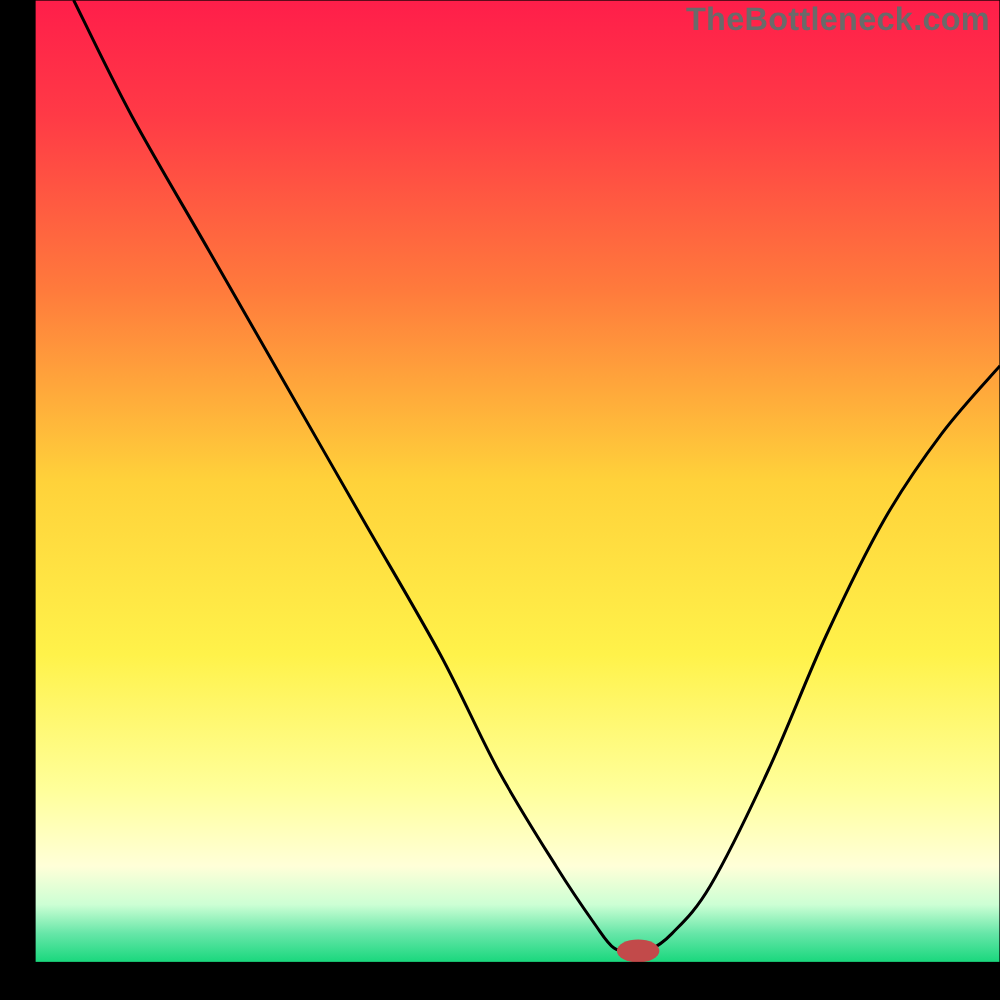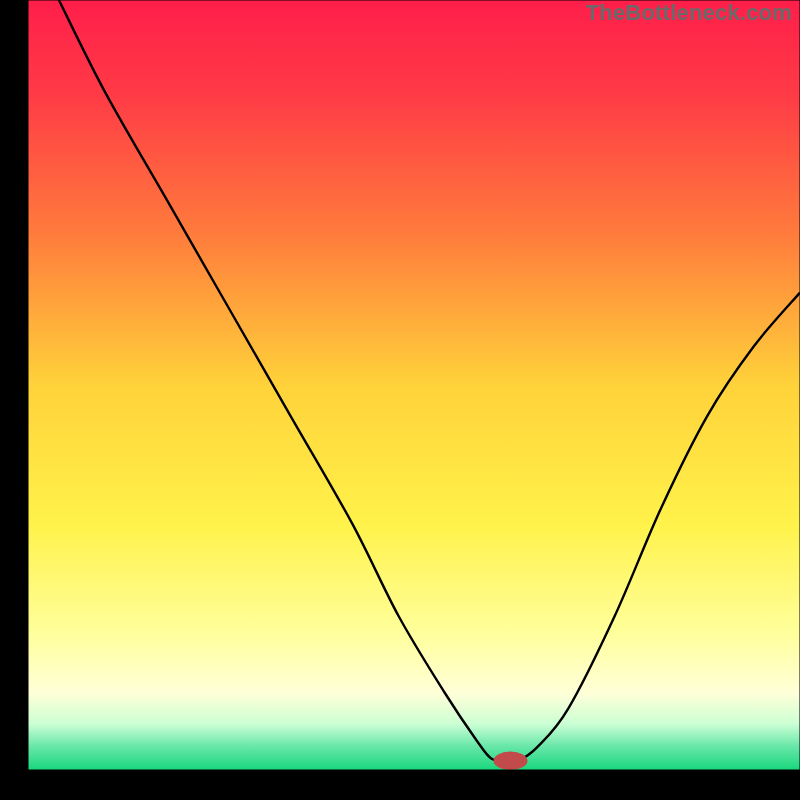--- a/index.html
+++ b/index.html
@@ -19,21 +19,21 @@
   svg.plot {
     position: absolute;
     top: 0;
     left: 0;
   }
   .watermark {
     position: absolute;
     top: 0;
     right: 8px;
     font-family: Arial, Helvetica, sans-serif;
-    font-size: 22px;
+    font-size: 26px;
     color: #6a6a6a;
     font-weight: 600;
     letter-spacing: 0.2px;
     user-select: none;
   }
 </style>
 </head>
 <body>
 
 <div class="chart-wrap">

